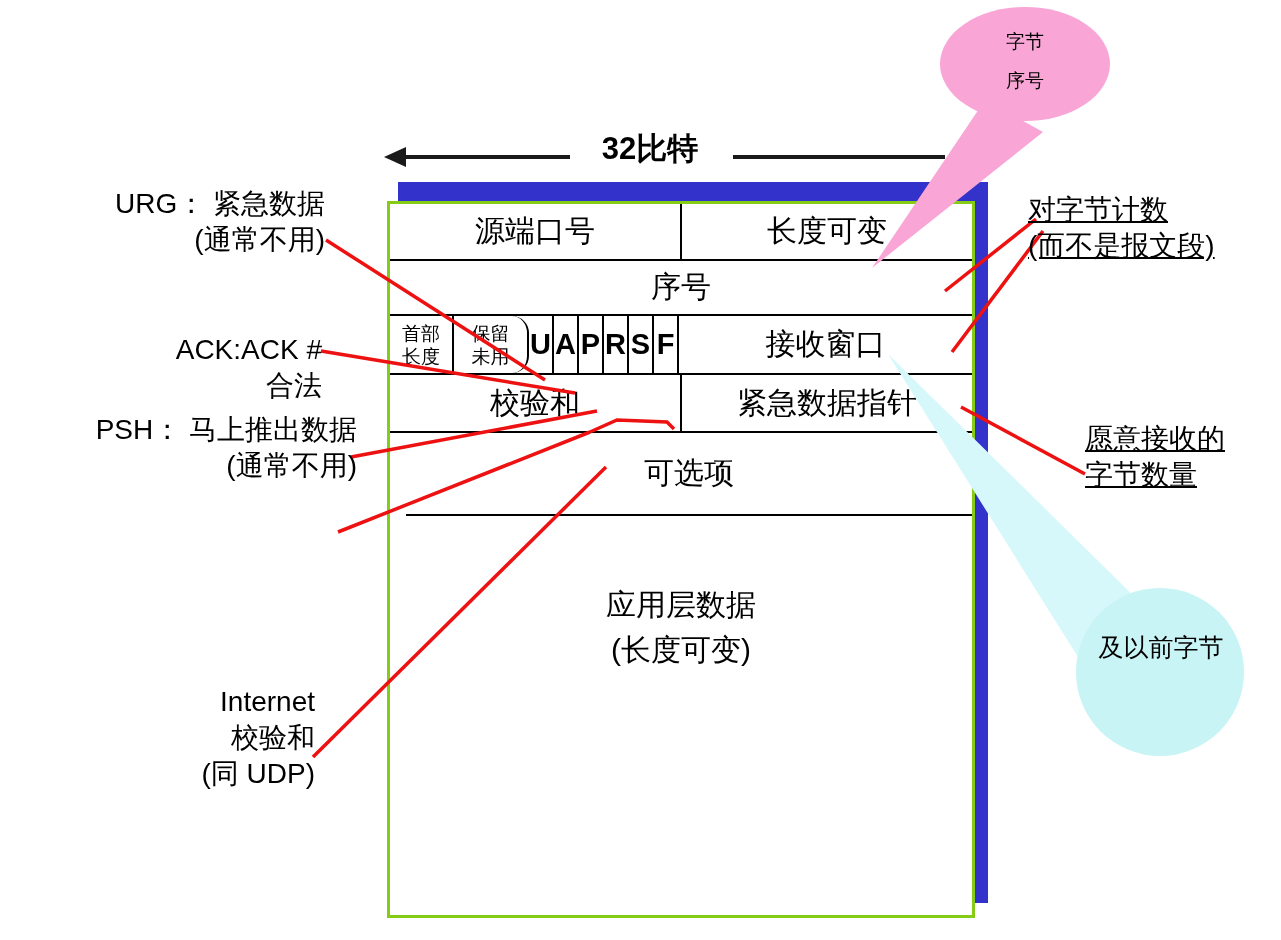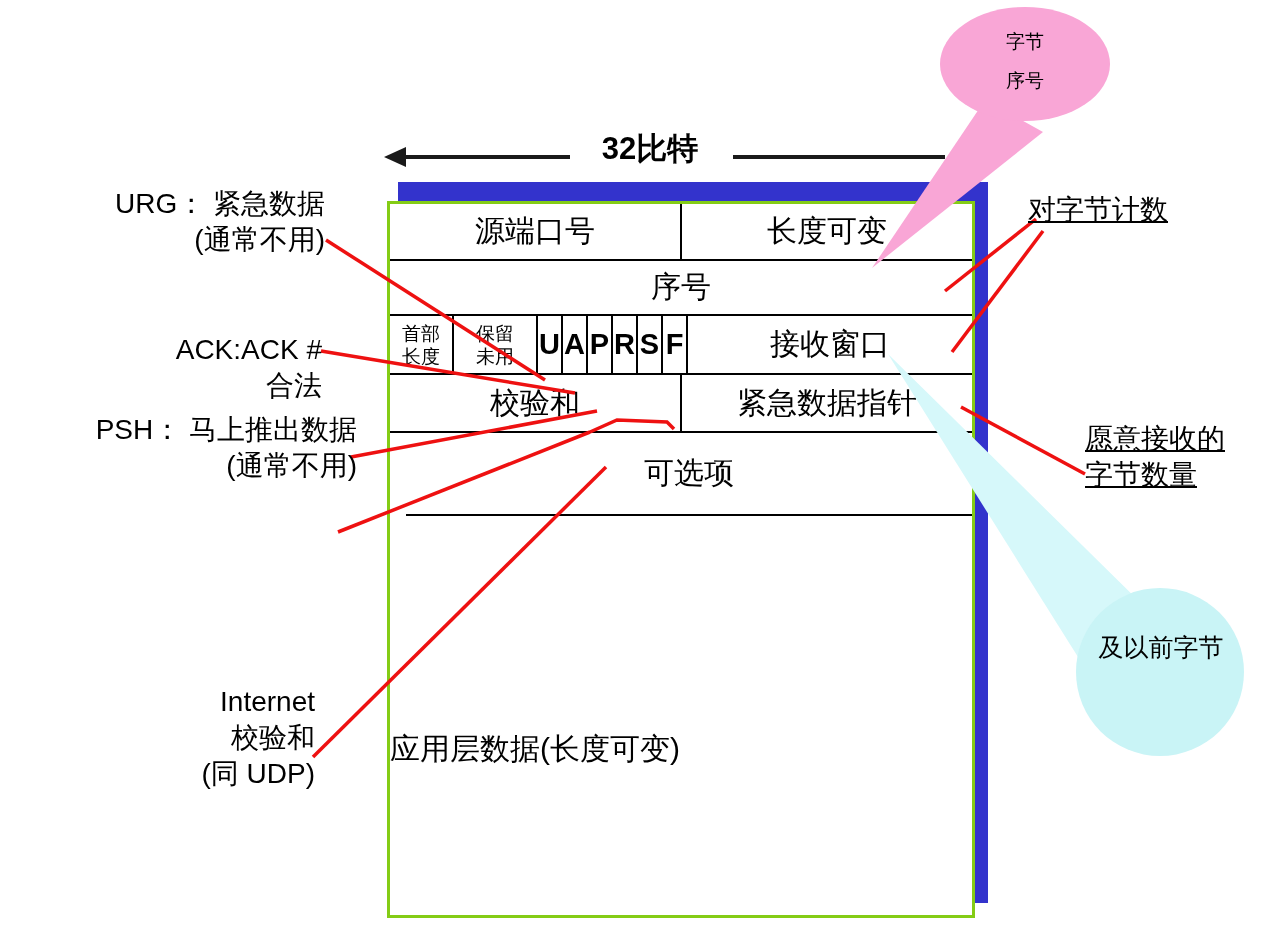--- a/index.html
+++ b/index.html
@@ -28,24 +28,24 @@
   .r4{height:59px;} .r5{height:58px;} .r6{height:83px;margin-left:16px;} .r7{flex:1;}
   .cell{
     display:flex;align-items:center;justify-content:center;
     box-sizing:border-box;font-size:30px;font-weight:500;
     white-space:nowrap;
   }
   .bR{border-right:2px solid #000;}
   .half{flex:1;}
   .full{flex:1;}
   .small2{flex-direction:column;font-size:19px;line-height:23px;font-weight:500;justify-content:center;}
-  .hdrlen{width:64px;} .rsvd{width:84px;}
+  .hdrlen{width:64px;} .rsvd{width:75px;border-radius:17px;}
   .flag{width:25px;font-size:29px;font-weight:bold;overflow:visible;justify-content:center;}
   .rwin{flex:1;border-radius:24px;}
-  .r7cell{flex:1;flex-direction:row;justify-content:flex-start;padding-top:66px;line-height:45px;}
+  .r7cell{flex:1;flex-direction:column;justify-content:flex-start;padding-top:66px;line-height:45px;}
   
   .ann{position:absolute;font-size:28px;line-height:36px;font-weight:500;}
   .ra{text-align:right;}
   .la{text-align:left;text-decoration:underline;}
   .ctr{text-align:center;}
   #ann-urg{left:40px;top:186px;width:285px;}
   #ann-ack{left:40px;top:332px;width:282px;}
   #ann-psh{left:18px;top:412px;width:339px;}
   #ann-rst{left:40px;top:502px;width:301px;}
   #ann-internet{left:40px;top:684px;width:275px;}
@@ -145,20 +145,21 @@
     <div>(通常不用)</div>
   </div>
   <div class="ann ra" id="ann-internet">
     <div>Internet</div>
     <div>校验和</div>
     <div>(同 UDP)</div>
   </div>
 
   <div class="ann la" id="ann-count">
     <div>对字节计数</div>
+    <div>(而不是报文段)</div>
   </div>
   <div class="ann la" id="ann-willing">
     <div>愿意接收的</div>
     <div>字节数量</div>
   </div>
 
   <div class="ann ctr" id="bubble-byteseq-label">
     <div>字节</div>
     <div>序号</div>
   </div>

